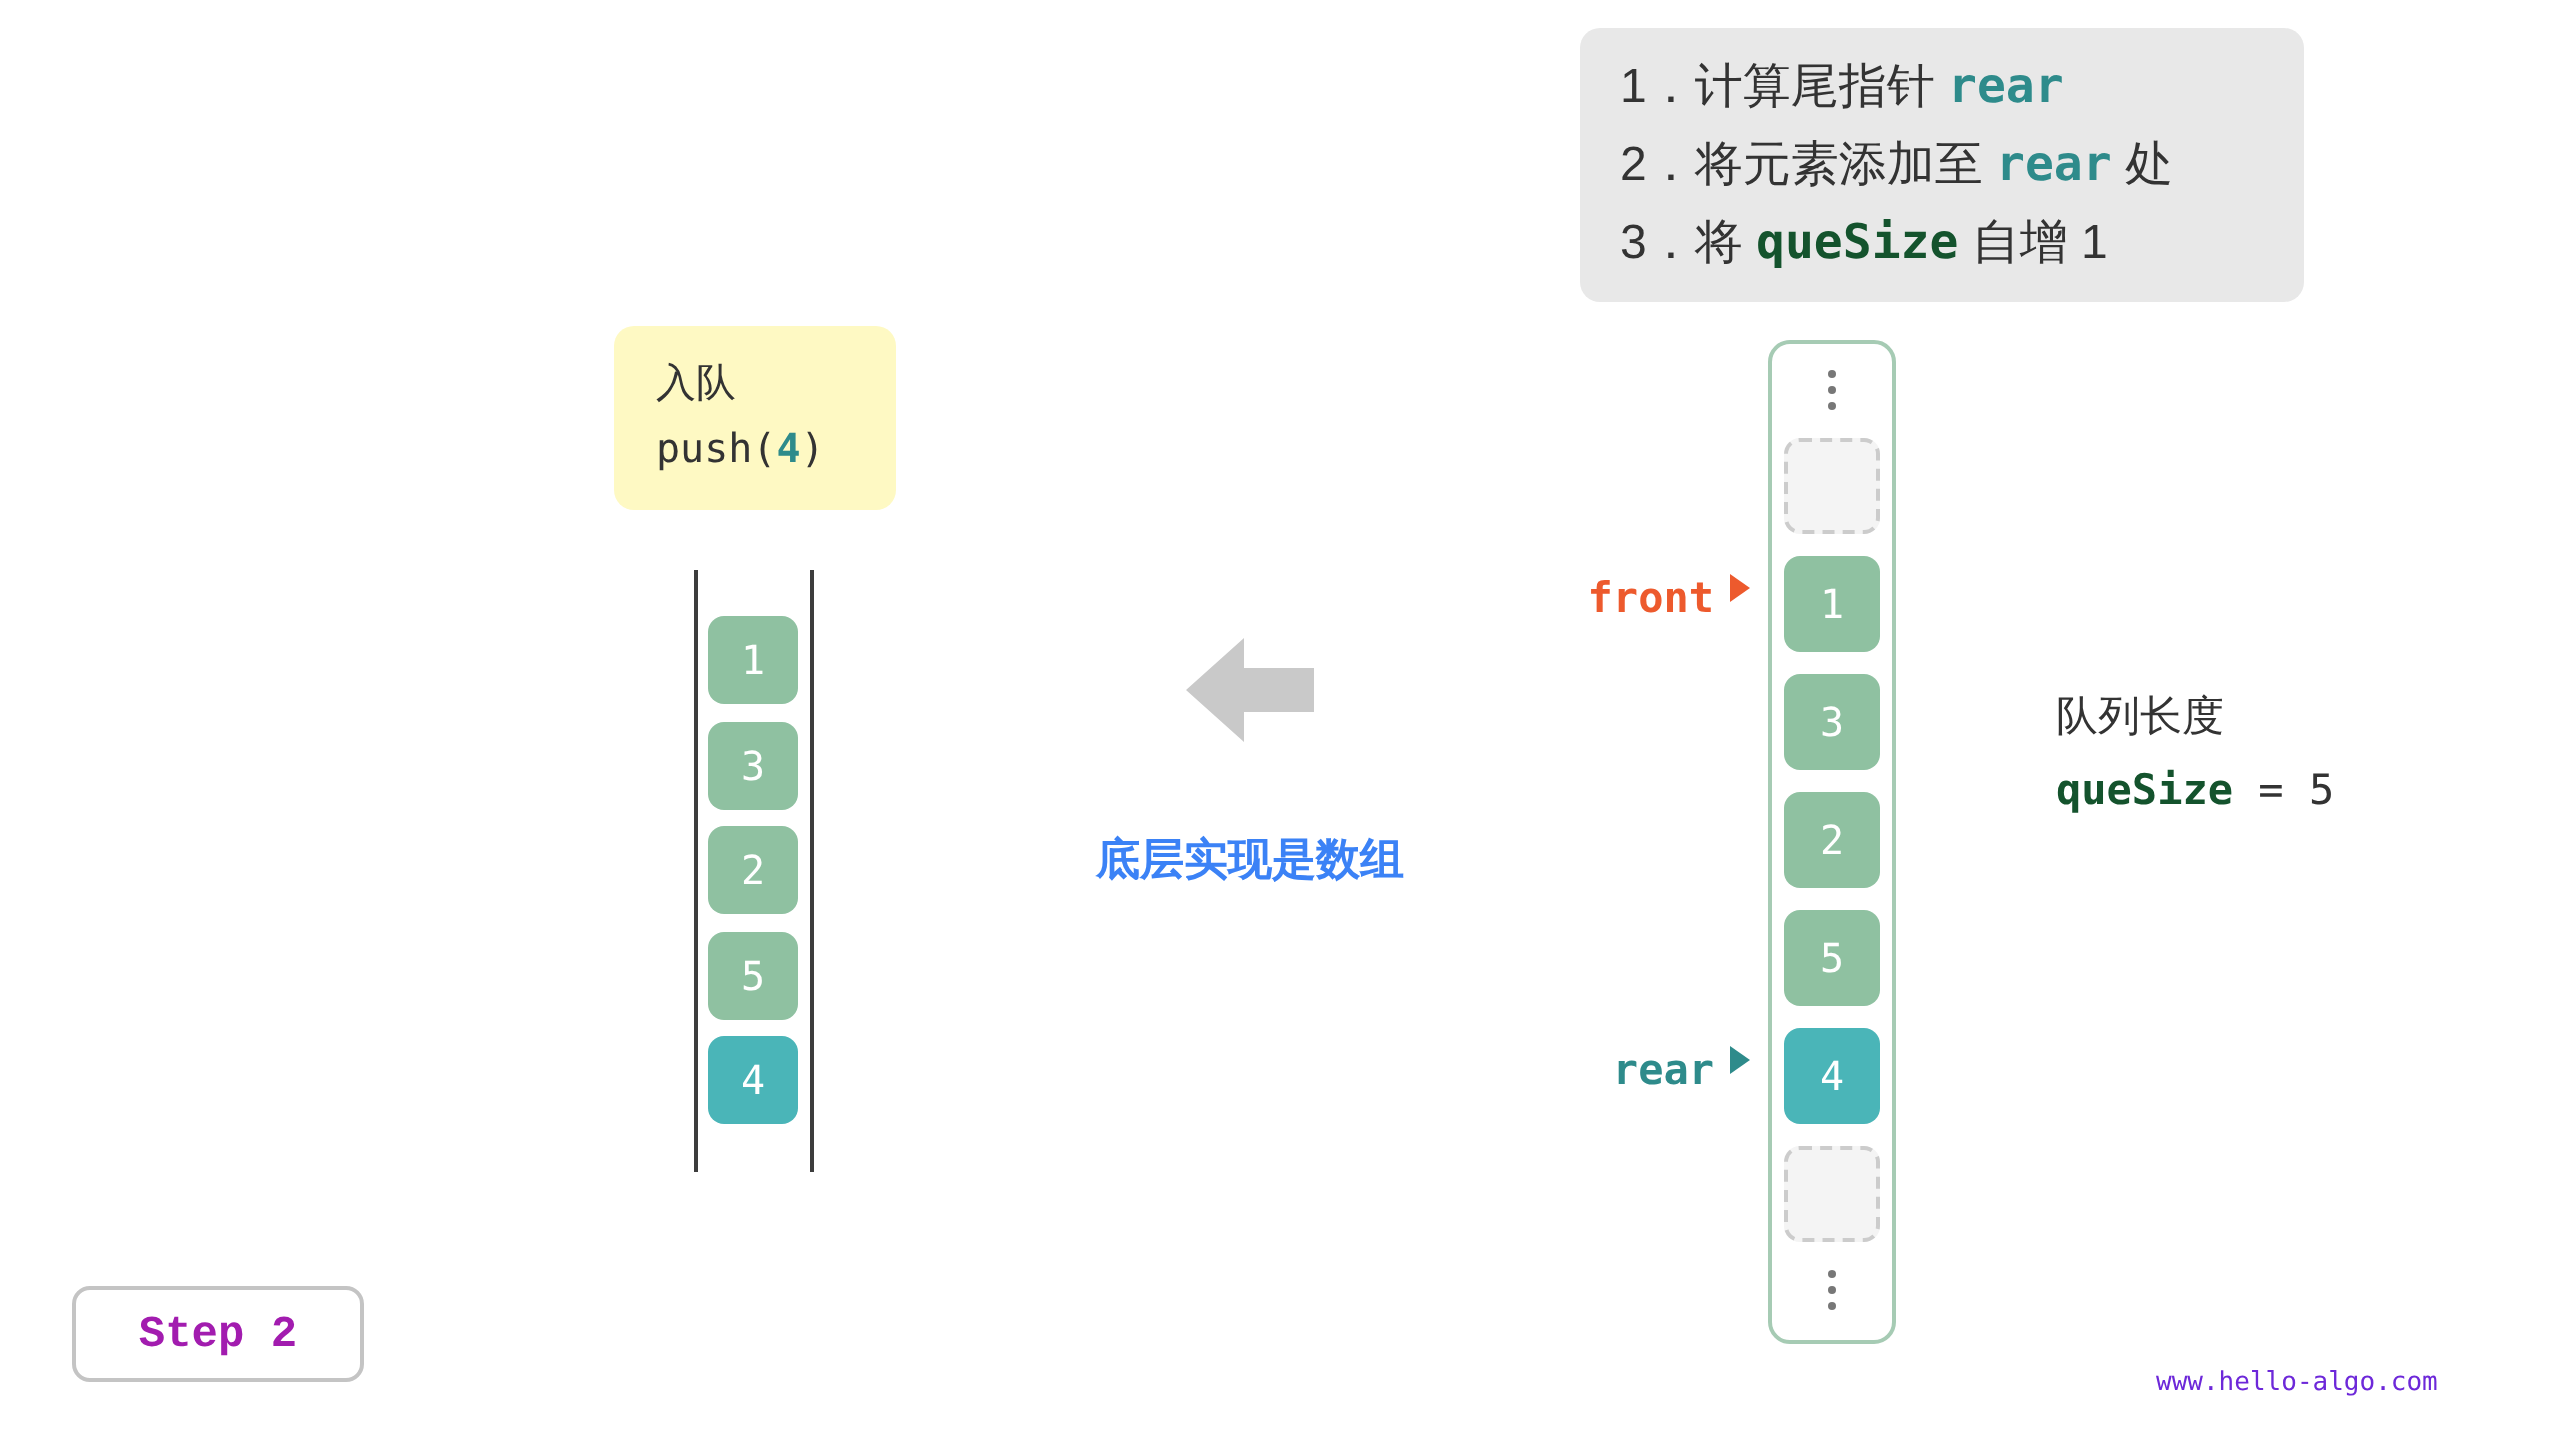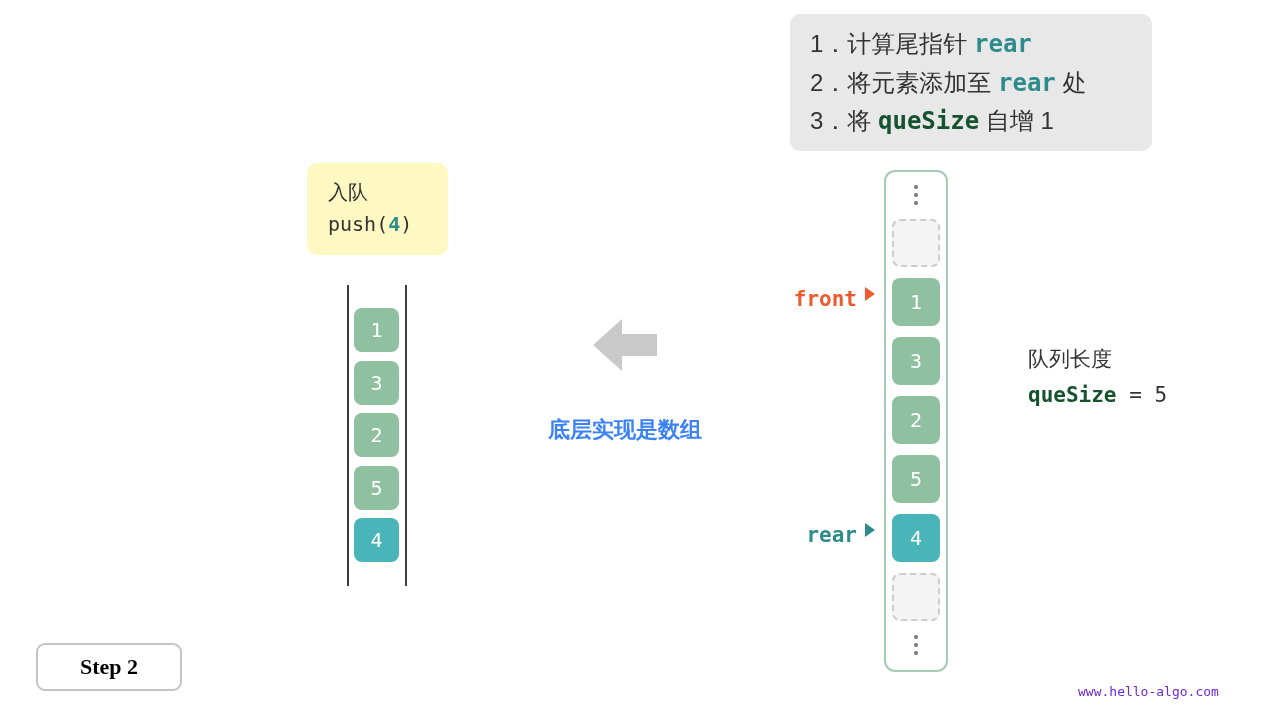--- a/index.html
+++ b/index.html
@@ -102,22 +102,22 @@
   
   .qlen { position:absolute; left:1028px; top:341px; font-size:21px; line-height:36px; }
   .qlen .row2 { font-family:"DejaVu Sans Mono", monospace; }
 
   
   .step-badge {
     position:absolute; left:36px; top:643px;
     width:146px; height:48px;
     background:#fff; border:2px solid #c4c4c4; border-radius:9px;
     display:flex; align-items:center; justify-content:center;
-    font-family:Liberation Serif, serif; font-weight:bold;
-    font-size:22px; color:#000000;
+    font-family:Liberation Mono, monospace; font-weight:bold;
+    font-size:22px; color:#a21caf;
   }
 
   
   .watermark {
     position:absolute; left:1078px; top:684px;
     font-family:"DejaVu Sans Mono", monospace;
     font-size:13px; color:#6d28d9;
   }
 </style>
 </head>

